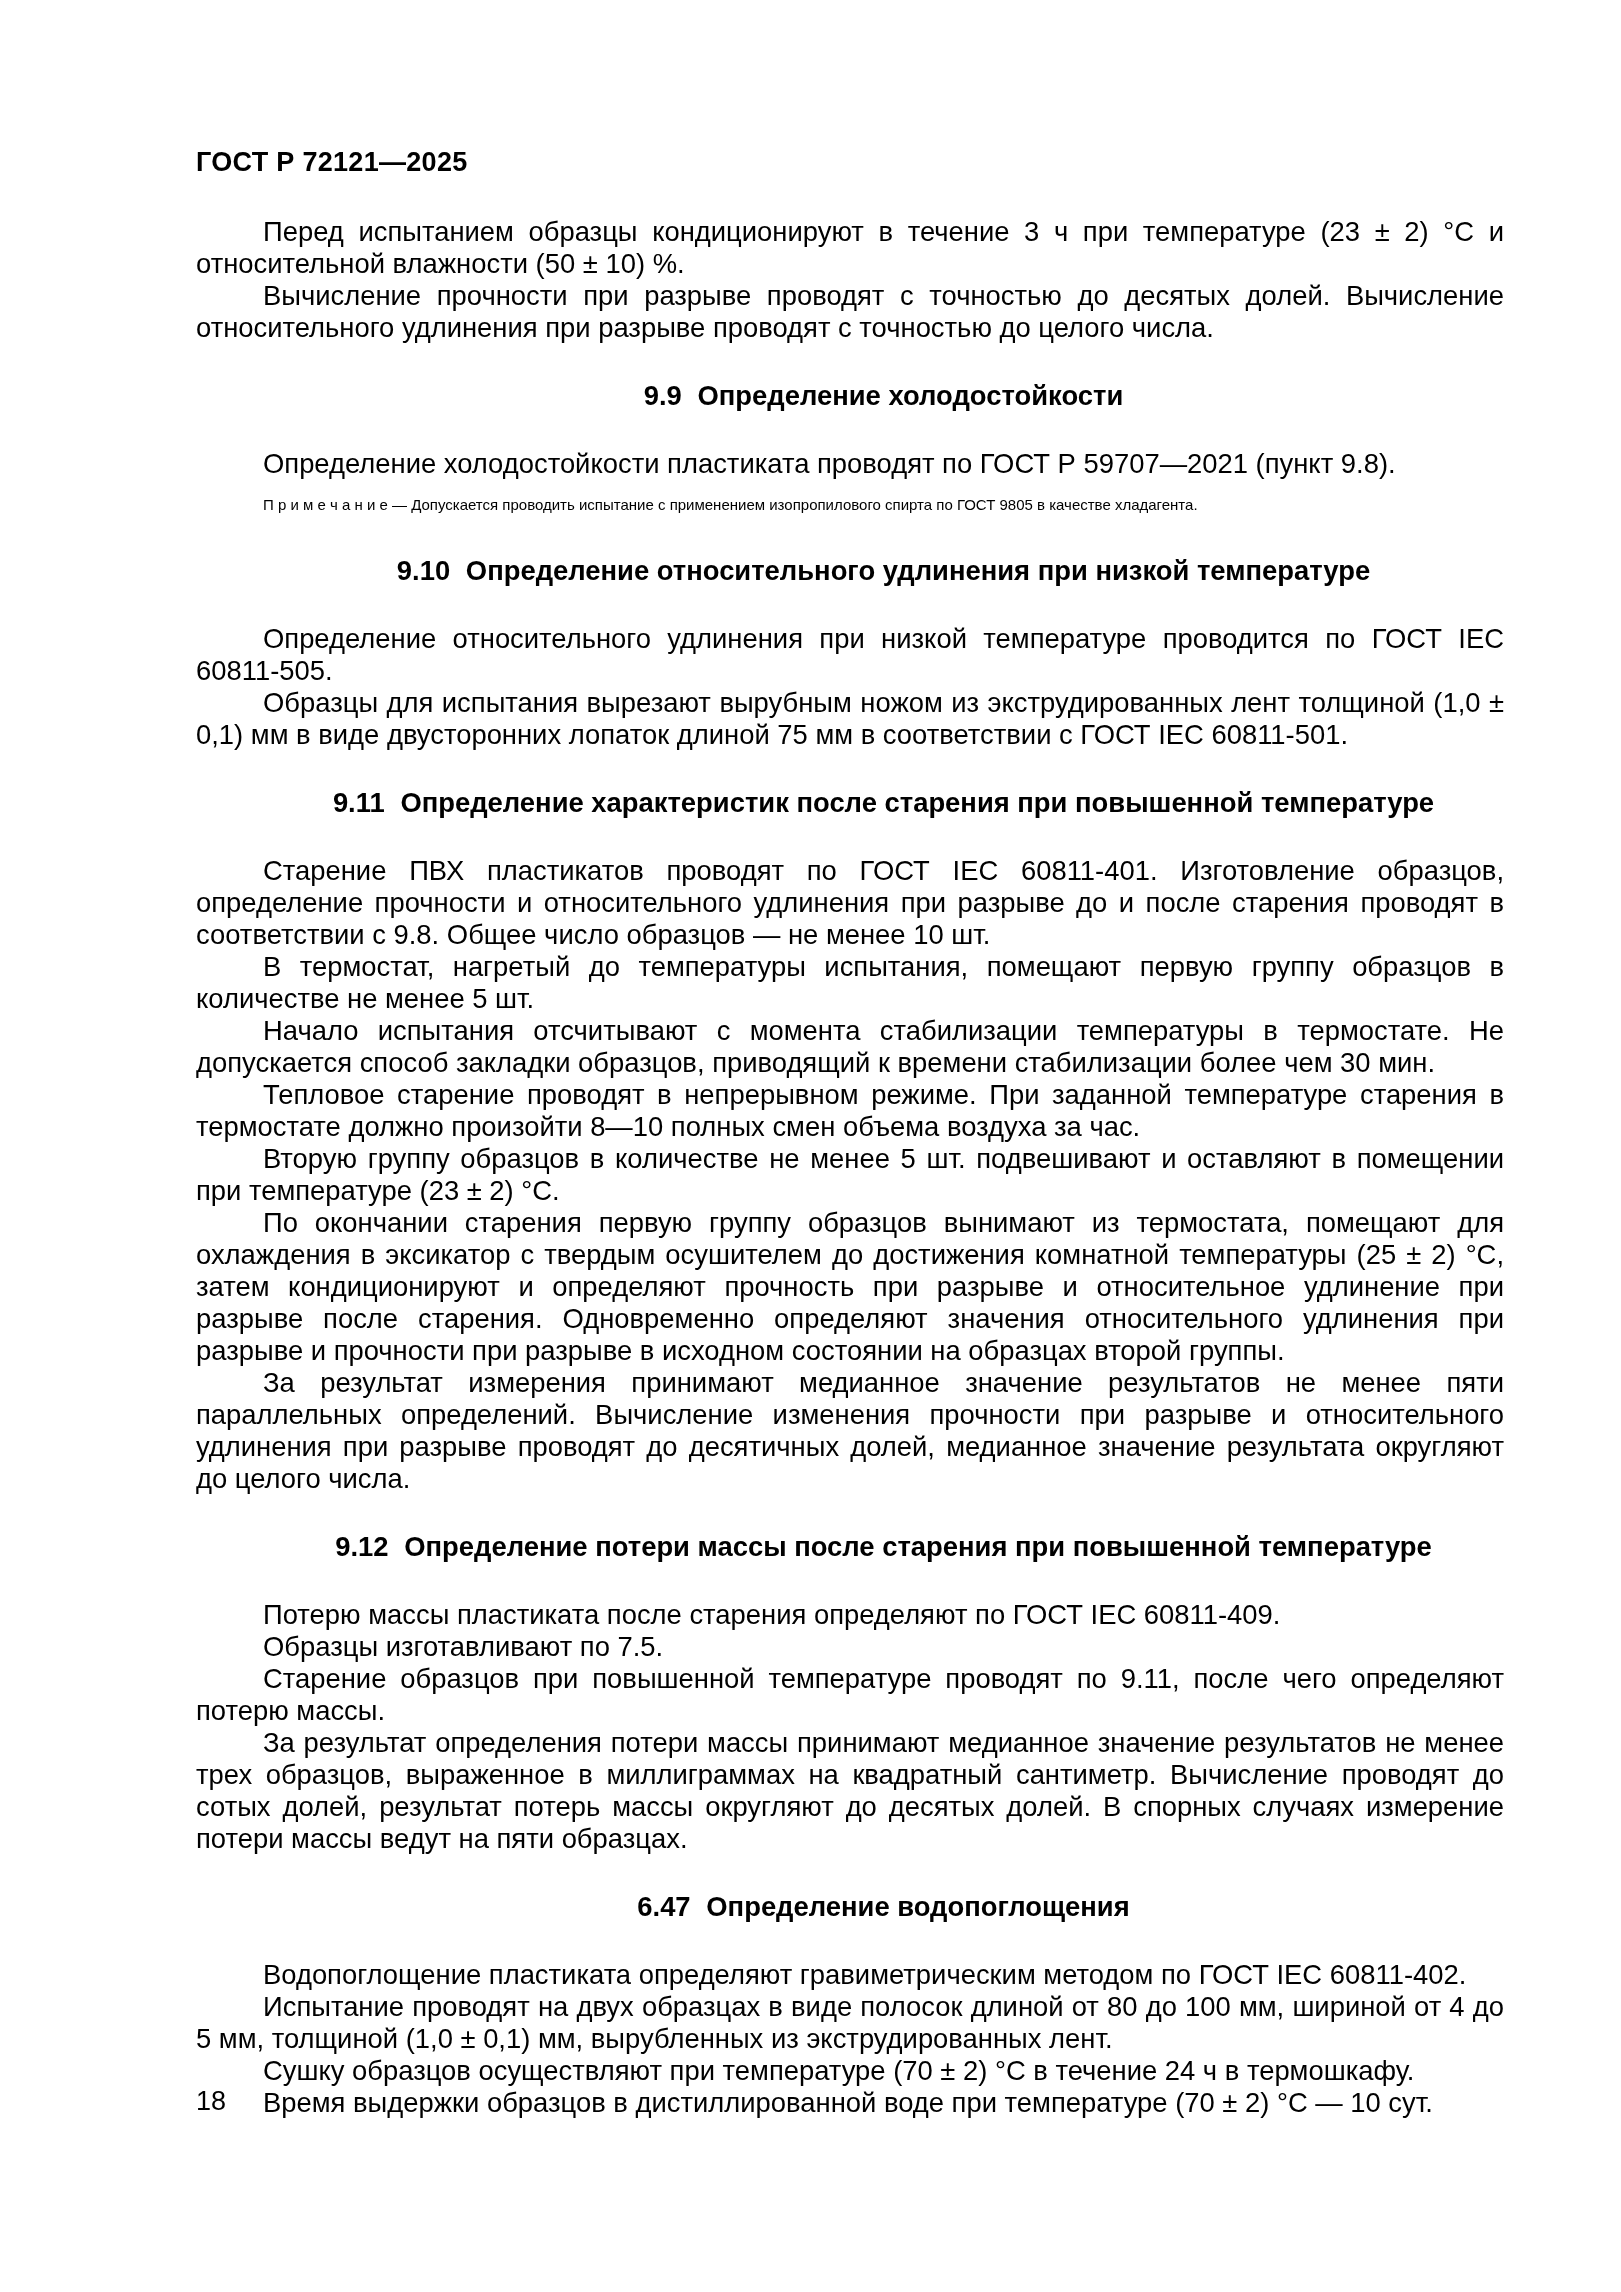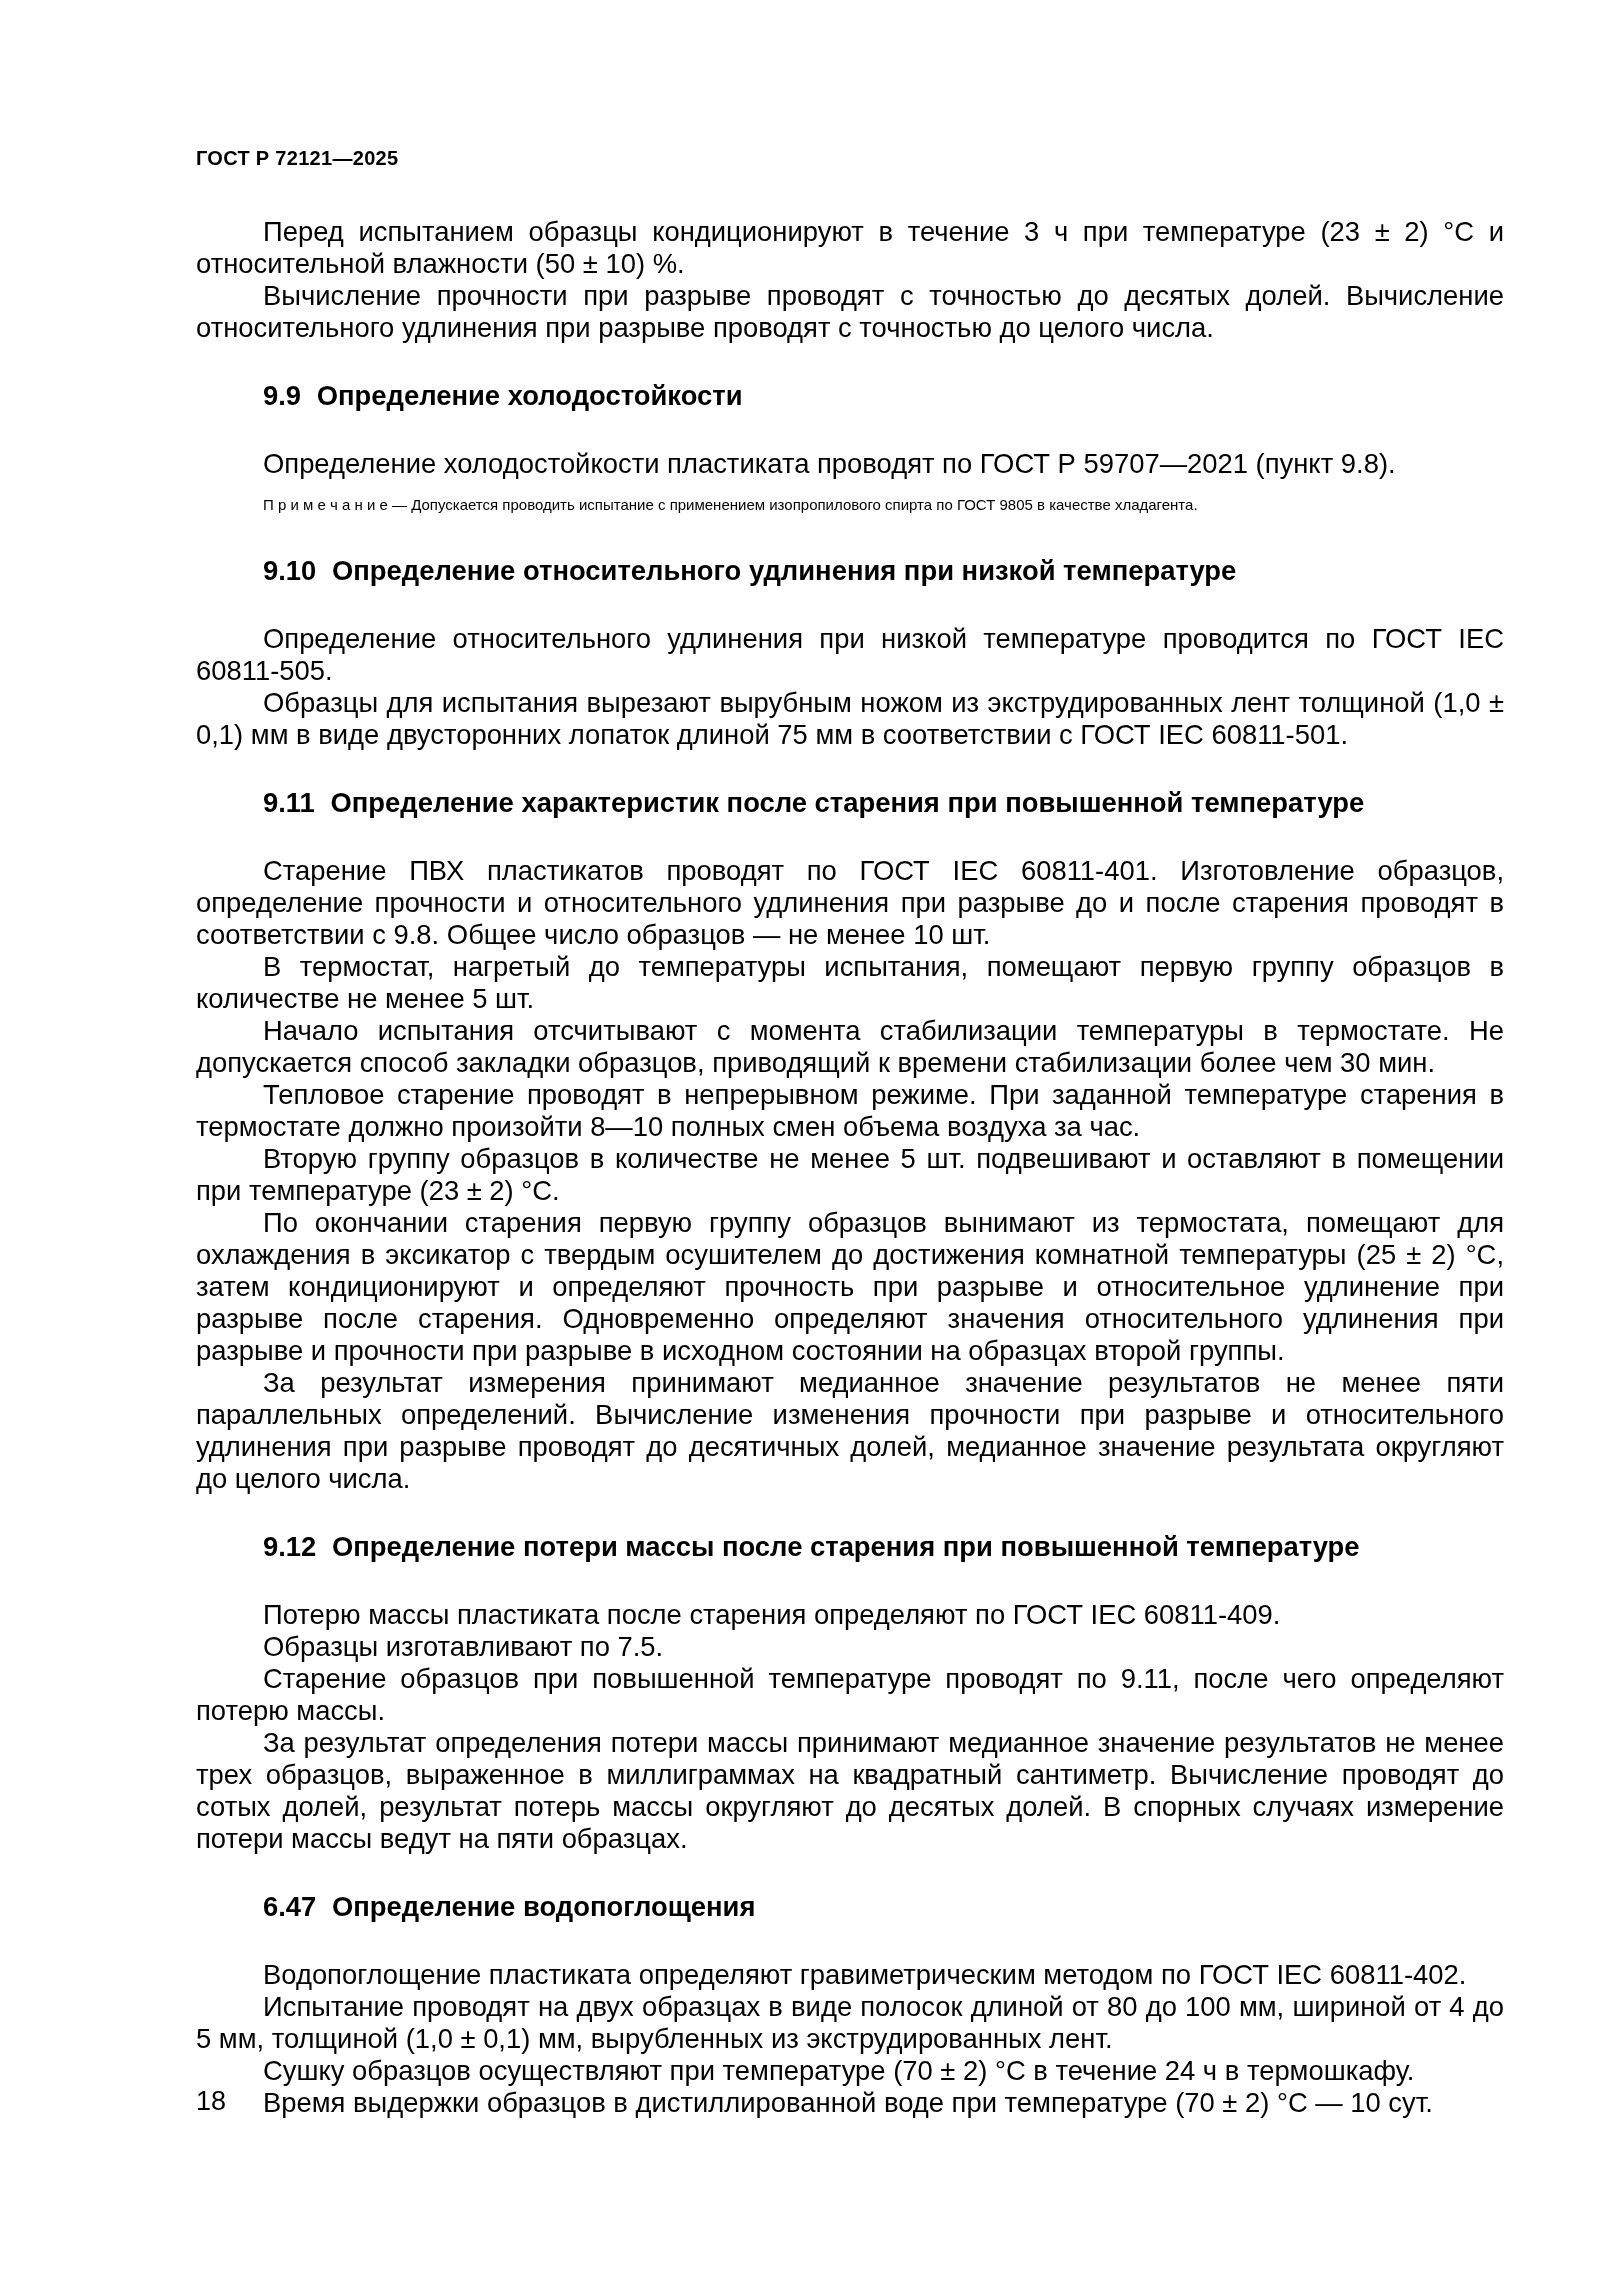--- a/index.html
+++ b/index.html
@@ -14,21 +14,21 @@
     background: #ffffff;
     color: #000000;
     font-family: "Liberation Sans", "DejaVu Sans", sans-serif;
     overflow: hidden;
     box-sizing: border-box;
   }
   .doc-header {
     position: absolute;
     left: 196px;
     top: 147px;
-    font-size: 20px;
+    font-size: 27px;
     font-weight: 700;
     letter-spacing: 0.3px;
   }
   .content {
     position: absolute;
     left: 196px;
     top: 216px;
     width: 1308px;
     font-size: 27.4px;
     line-height: 32px;
@@ -37,21 +37,21 @@
   .para {
     margin: 0;
     text-indent: 67px;
   }
   .heading {
     font-size: 27.4px;
     line-height: 32px;
     font-weight: 700;
     margin: 36px 0;
     text-indent: 67px;
-    text-align: left;
+    text-align: center;
   }
   .heading-num {
     margin-right: 15.7px;
   }
   .note {
     margin: 10.8px 0 12.7px 0;
     font-size: 15px;
     line-height: 28px;
     text-indent: 67px;
   }

